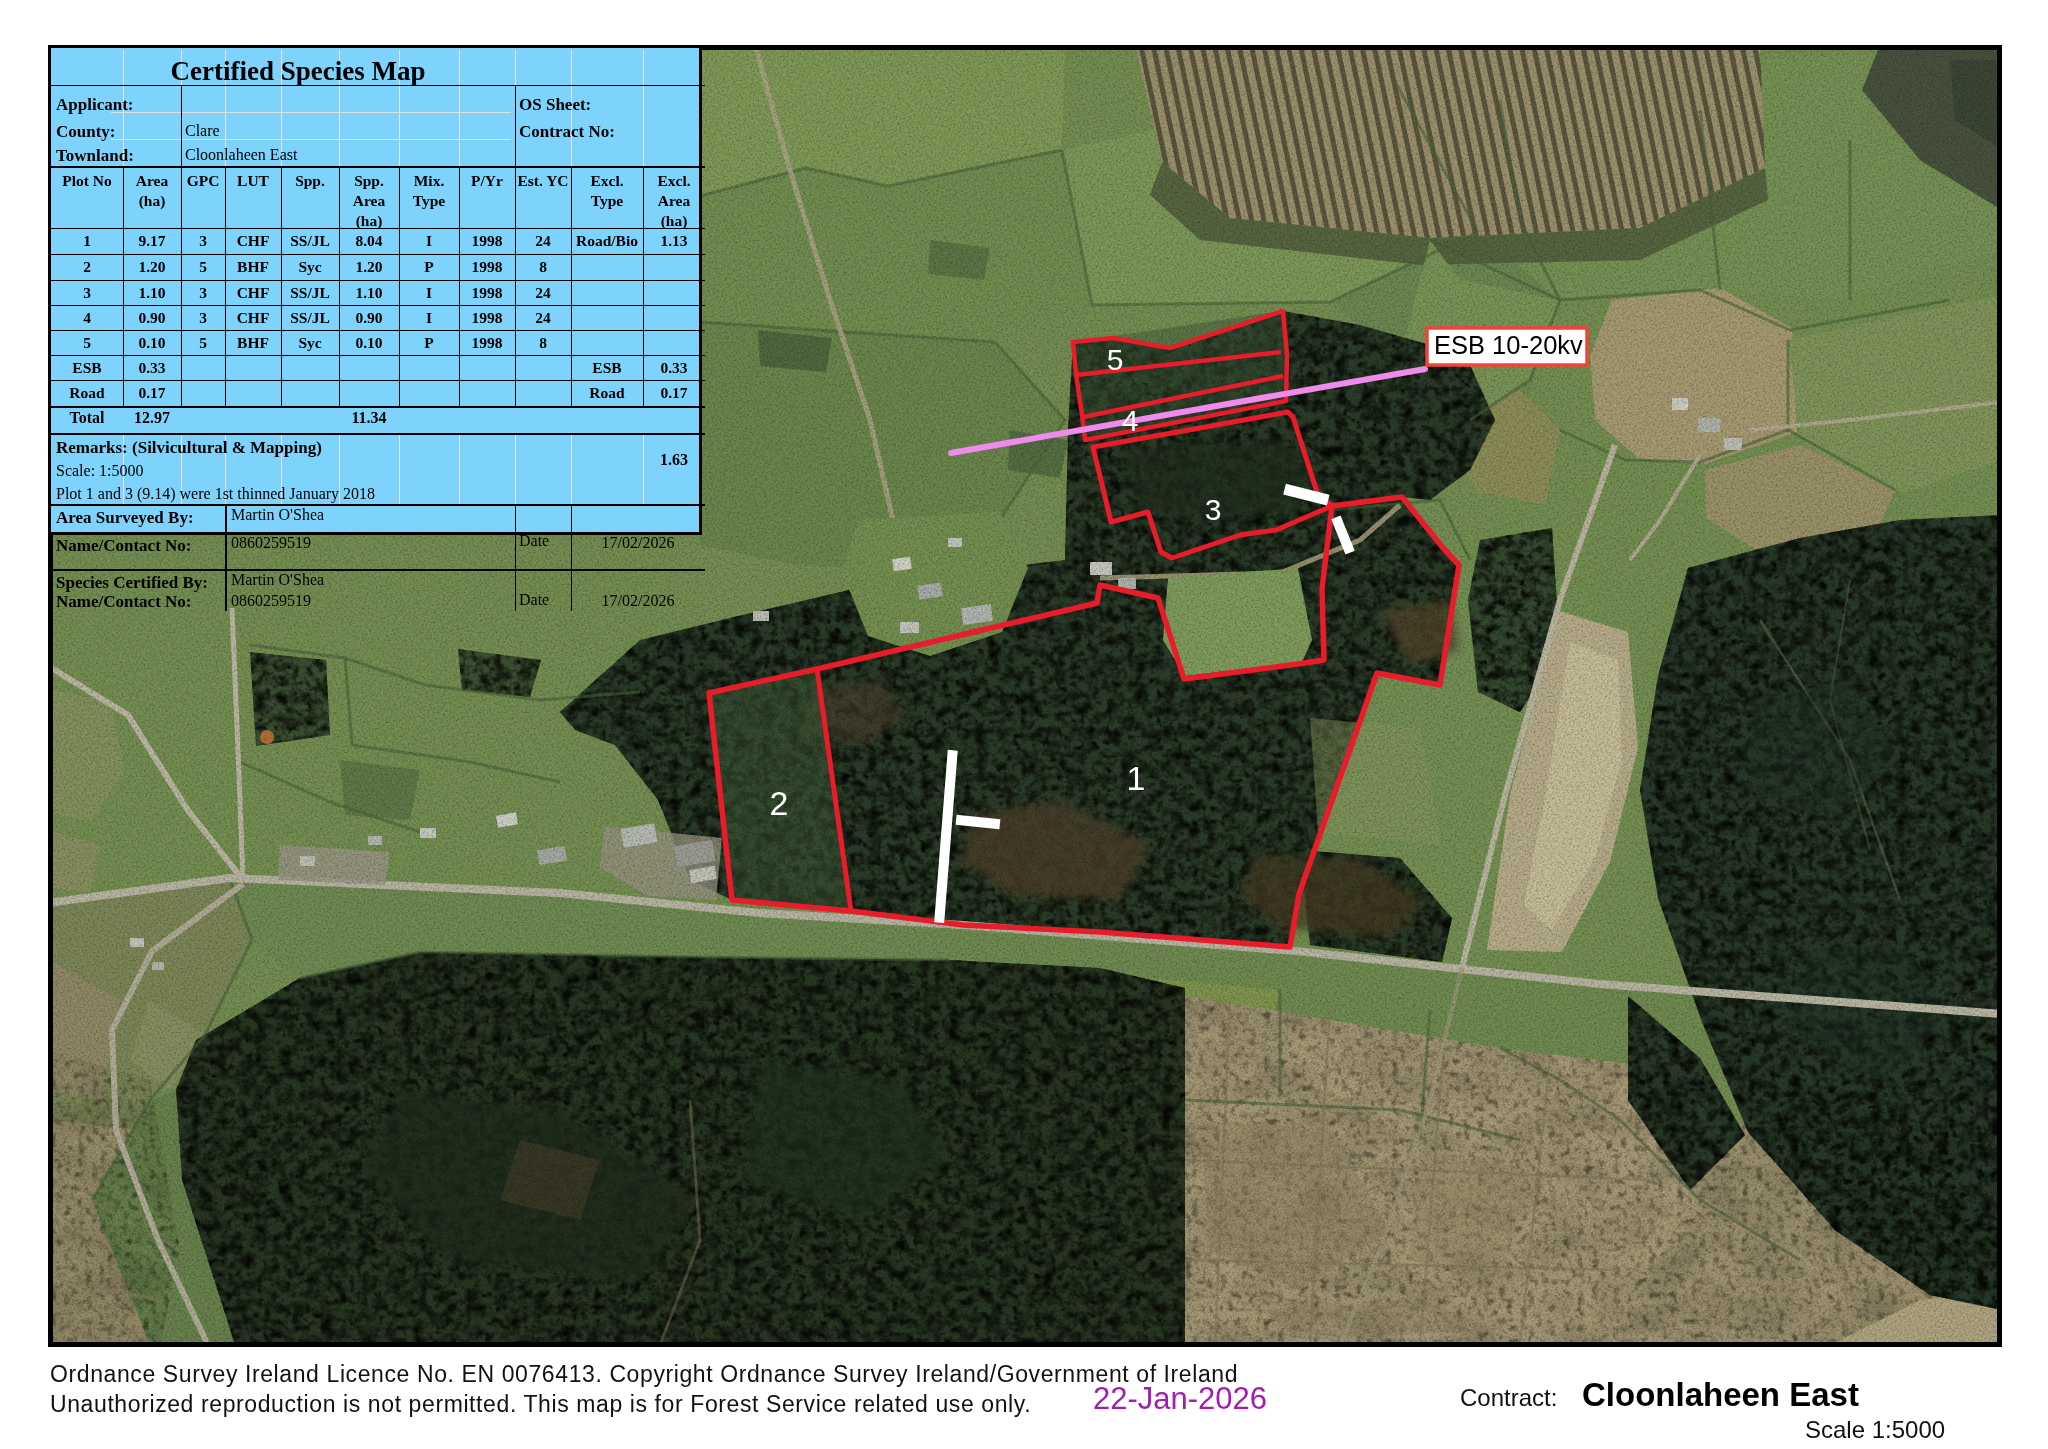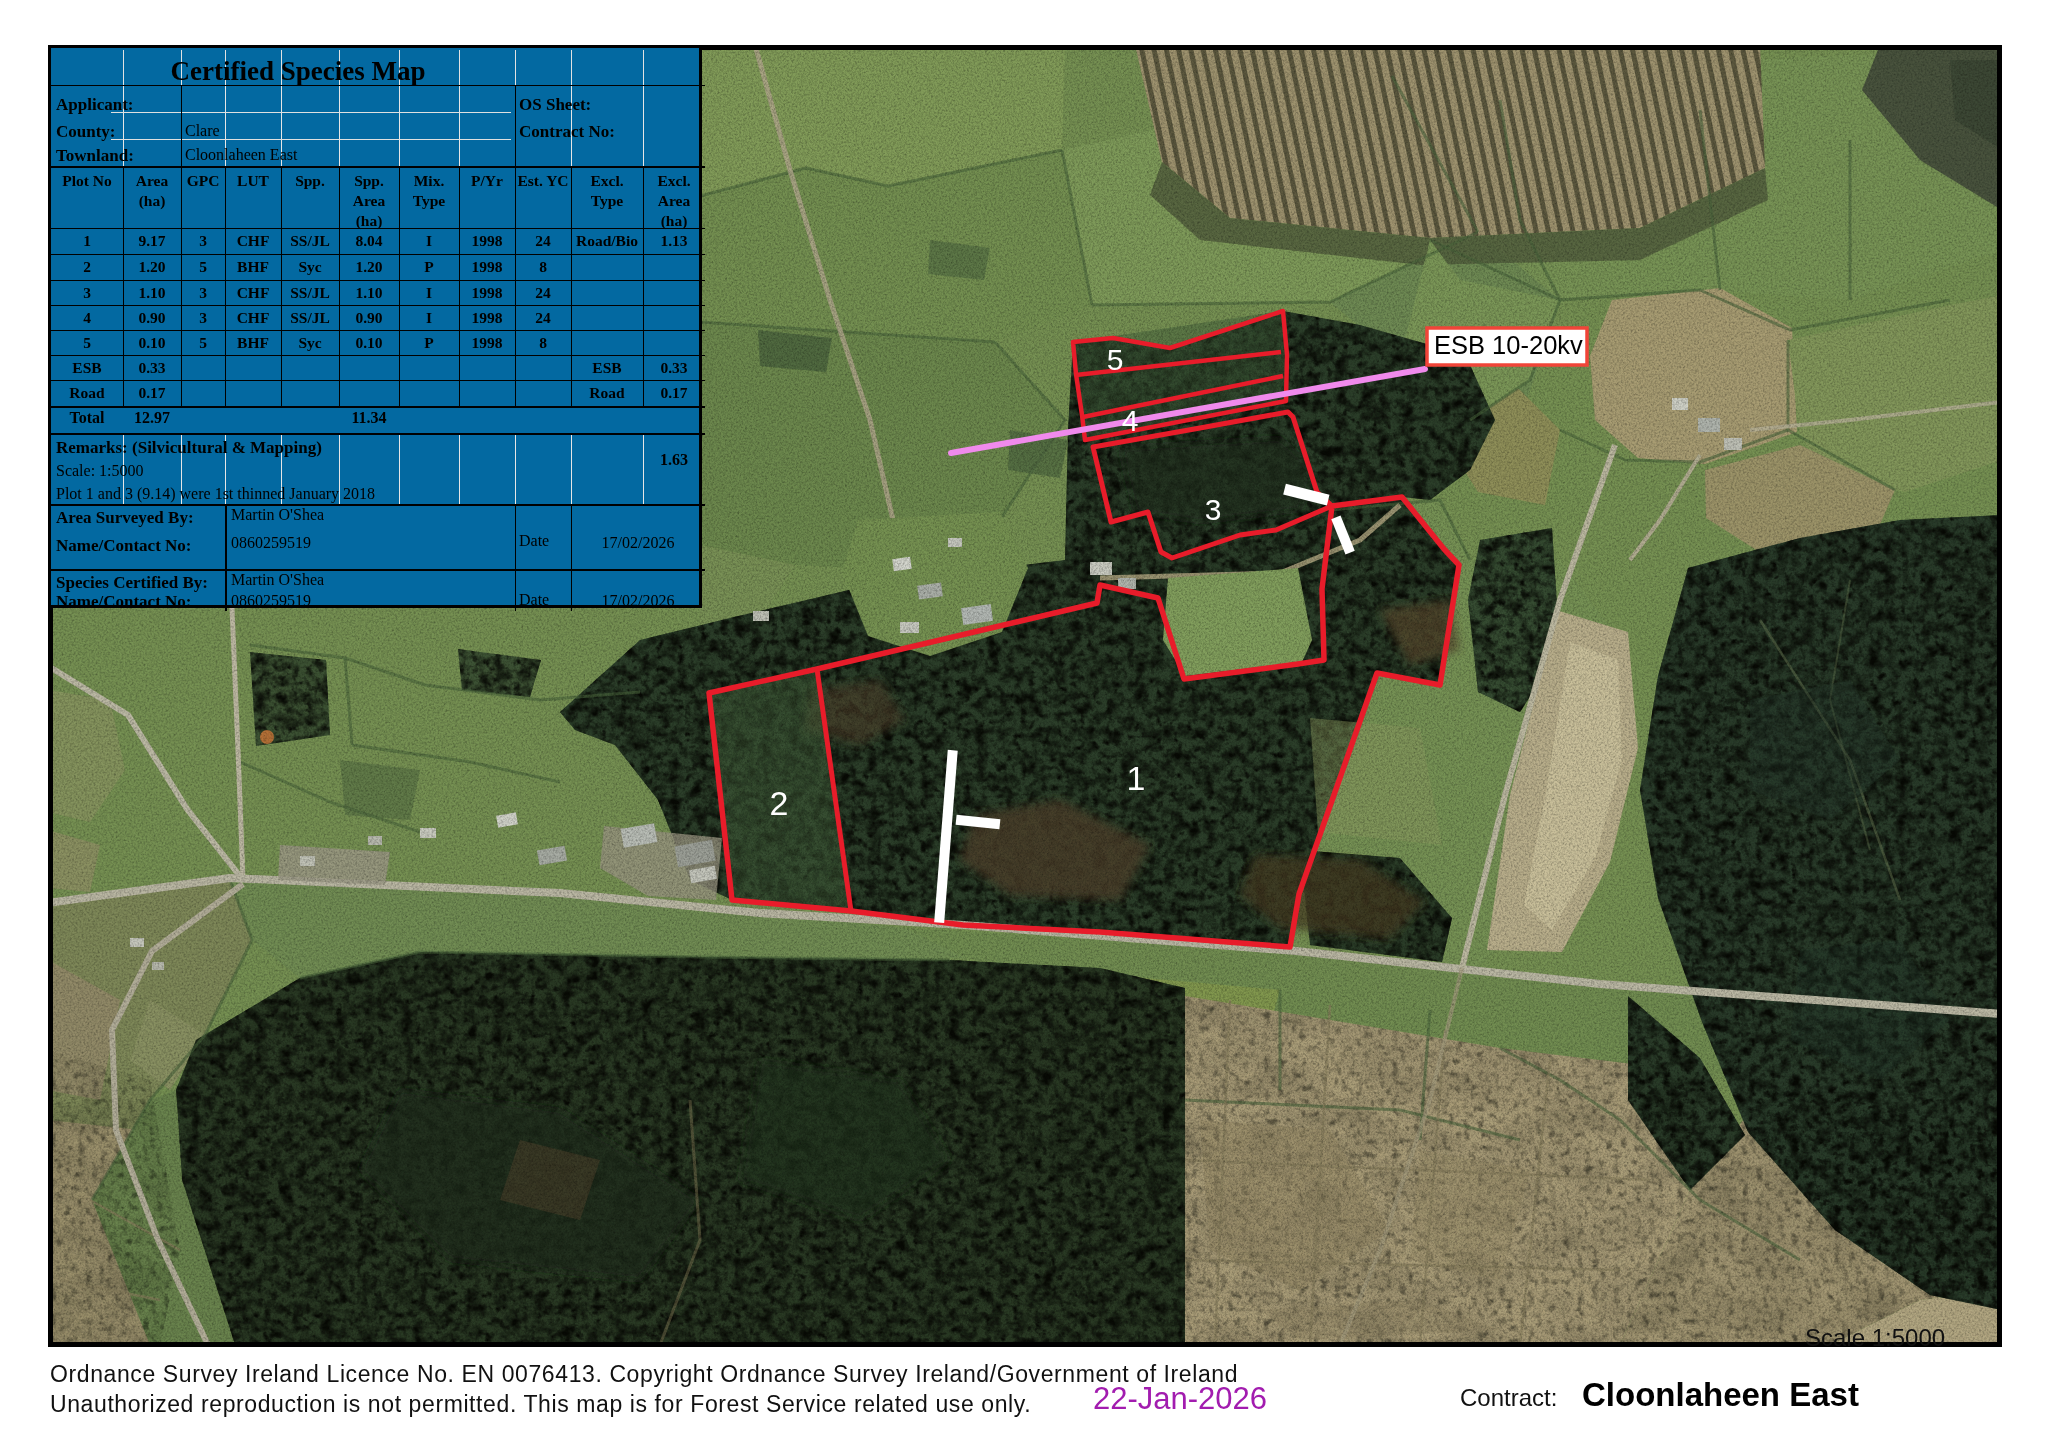--- a/index.html
+++ b/index.html
@@ -1,19 +1,19 @@
 <!DOCTYPE html>
 <html><head>
 <meta charset="utf-8">
 <style>
   html,body{margin:0;padding:0;background:#ffffff;}
   body{width:2048px;height:1449px;position:relative;font-family:"Liberation Sans",sans-serif;overflow:hidden;}
   .abs{position:absolute;}
   #frame{position:absolute;left:48px;top:45px;width:1954px;height:1302px;border:5px solid #000;box-sizing:border-box;overflow:hidden;}
-  #tbl{position:absolute;left:48px;top:45px;width:654px;height:563px;background:#0369a1;border:3px solid #000;box-sizing:border-box;font-family:"Liberation Serif",serif;color:#000;}
+  #tbl{position:absolute;left:48px;top:45px;width:654px;height:490px;background:#7dd3fc;border:3px solid #000;box-sizing:border-box;font-family:"Liberation Serif",serif;color:#000;}
   .hl{position:absolute;background:#000;height:1px;}
   .vl{position:absolute;background:#000;width:1px;}
   .t{position:absolute;white-space:nowrap;font-size:16px;}
   .b{font-weight:bold;}
   .c{transform:translateX(-50%);}
   #footer1,#footer2{position:absolute;font-size:23px;color:#111;letter-spacing:0.6px;}
 </style>
 </head>
 <body>
 <div id="frame"><svg width="1944" height="1292" viewBox="53 50 1944 1292">
@@ -399,13 +399,13 @@
 <div class="t" style="left:180px;top:523px;font-size:16px;">Martin O'Shea</div>
 <div class="t" style="left:180px;top:544px;font-size:16px;">0860259519</div>
 <div class="t" style="left:468px;top:543px;font-size:16px;">Date</div>
 <div class="t c" style="left:587px;top:544px;font-size:16px;">17/02/2026</div>
   </div>
 <div id="footer1" class="abs" style="left:50px;top:1361px;">Ordnance Survey Ireland Licence No. EN 0076413. Copyright Ordnance Survey Ireland/Government of Ireland</div>
 <div id="footer2" class="abs" style="left:50px;top:1391px;">Unauthorized reproduction is not permitted. This map is for Forest Service related use only.</div>
 <div class="abs" style="left:1093px;top:1381px;font-size:31px;color:#a21caf;">22-Jan-2026</div>
 <div class="abs" style="left:1460px;top:1384px;font-size:24px;color:#111;">Contract:</div>
 <div class="abs" style="left:1582px;top:1376px;font-size:33px;font-weight:bold;color:#000;">Cloonlaheen East</div>
-<div class="abs" style="left:1805px;top:1324px;font-size:24px;color:#111;">Scale  1:5000</div>
+<div class="abs" style="left:1805px;top:1416px;font-size:24px;color:#111;">Scale  1:5000</div>
 
 </body></html>

